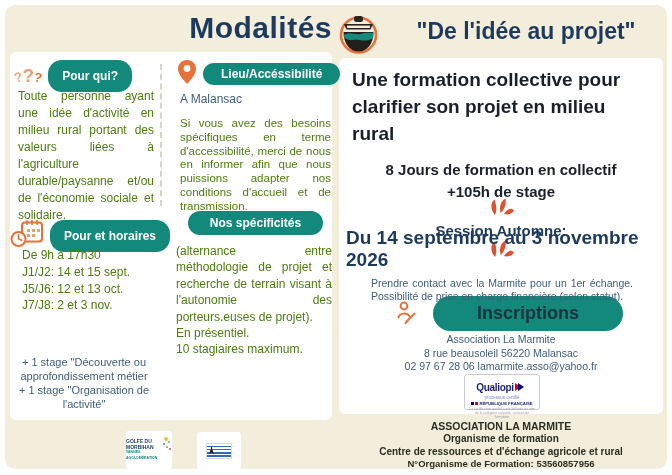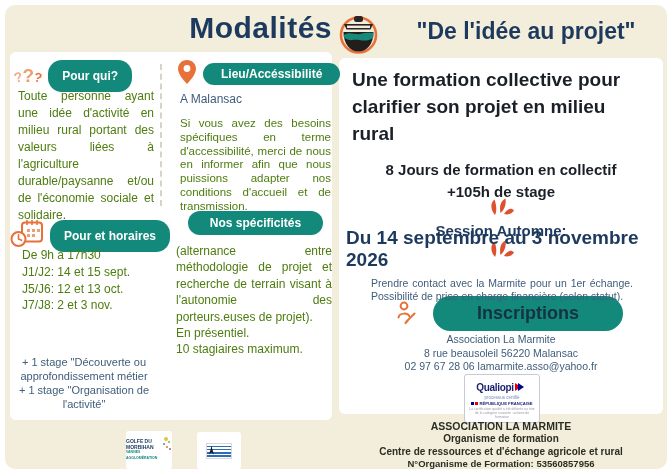--- a/index.html
+++ b/index.html
@@ -45,21 +45,21 @@
   .session-dates { position:absolute; left:346px; top:227px; width:310px; text-align:left;
               font-size:19px; font-weight:700; color:#1d3a5e; }
   .inscr-row { position:absolute; left:396px; top:248px; display:flex; align-items:center; gap:14px;margin-top:48px; }
   .inscr-btn { background:#12897b; color:#16323f; font-weight:700; font-size:18px;
                padding:7px 44px; border-radius:19px; border:none; cursor:pointer; }
   .p-contact { position:absolute; left:371px; top:277px; width:262px; font-size:10.5px;
                line-height:13px; text-align:justify; color:#3f5d7a; }
   .address   { position:absolute; left:352px; top:333px; width:298px; text-align:center;
                font-size:10.5px; line-height:13.5px; color:#3f5d7a; }
 
-  .qualiopi { position:absolute; left:464px; top:374px; width:76px; height:49px; background:#fff;
+  .qualiopi { position:absolute; left:464px; top:374px; width:76px; height:36px; background:#fff;
               border:1px solid #c9c9d6; border-radius:3px; text-align:center; padding-top:2px; }
   .q-name { font-size:10px; font-weight:700; color:#1a1f71; letter-spacing:-.3px; }
   .arr { display:inline-block; width:0; height:0; border:4px solid transparent; vertical-align:middle; }
   .arr-red  { border-left:6px solid #e1000f; margin-left:1px; }
   .arr-blue { border-left:6px solid #000091; margin-left:-7px; }
   .q-sub { font-size:4.5px; color:#7a8bbf; }
   .q-rf  { font-size:4.2px; font-weight:700; color:#1a1f71; margin-top:1px; }
   .q-rf .sq { display:inline-block; width:3px; height:3px; margin-right:1px; }
   .q-small { font-size:3.4px; color:#9a9aa8; line-height:4px; padding:1px 4px 0; }
 

